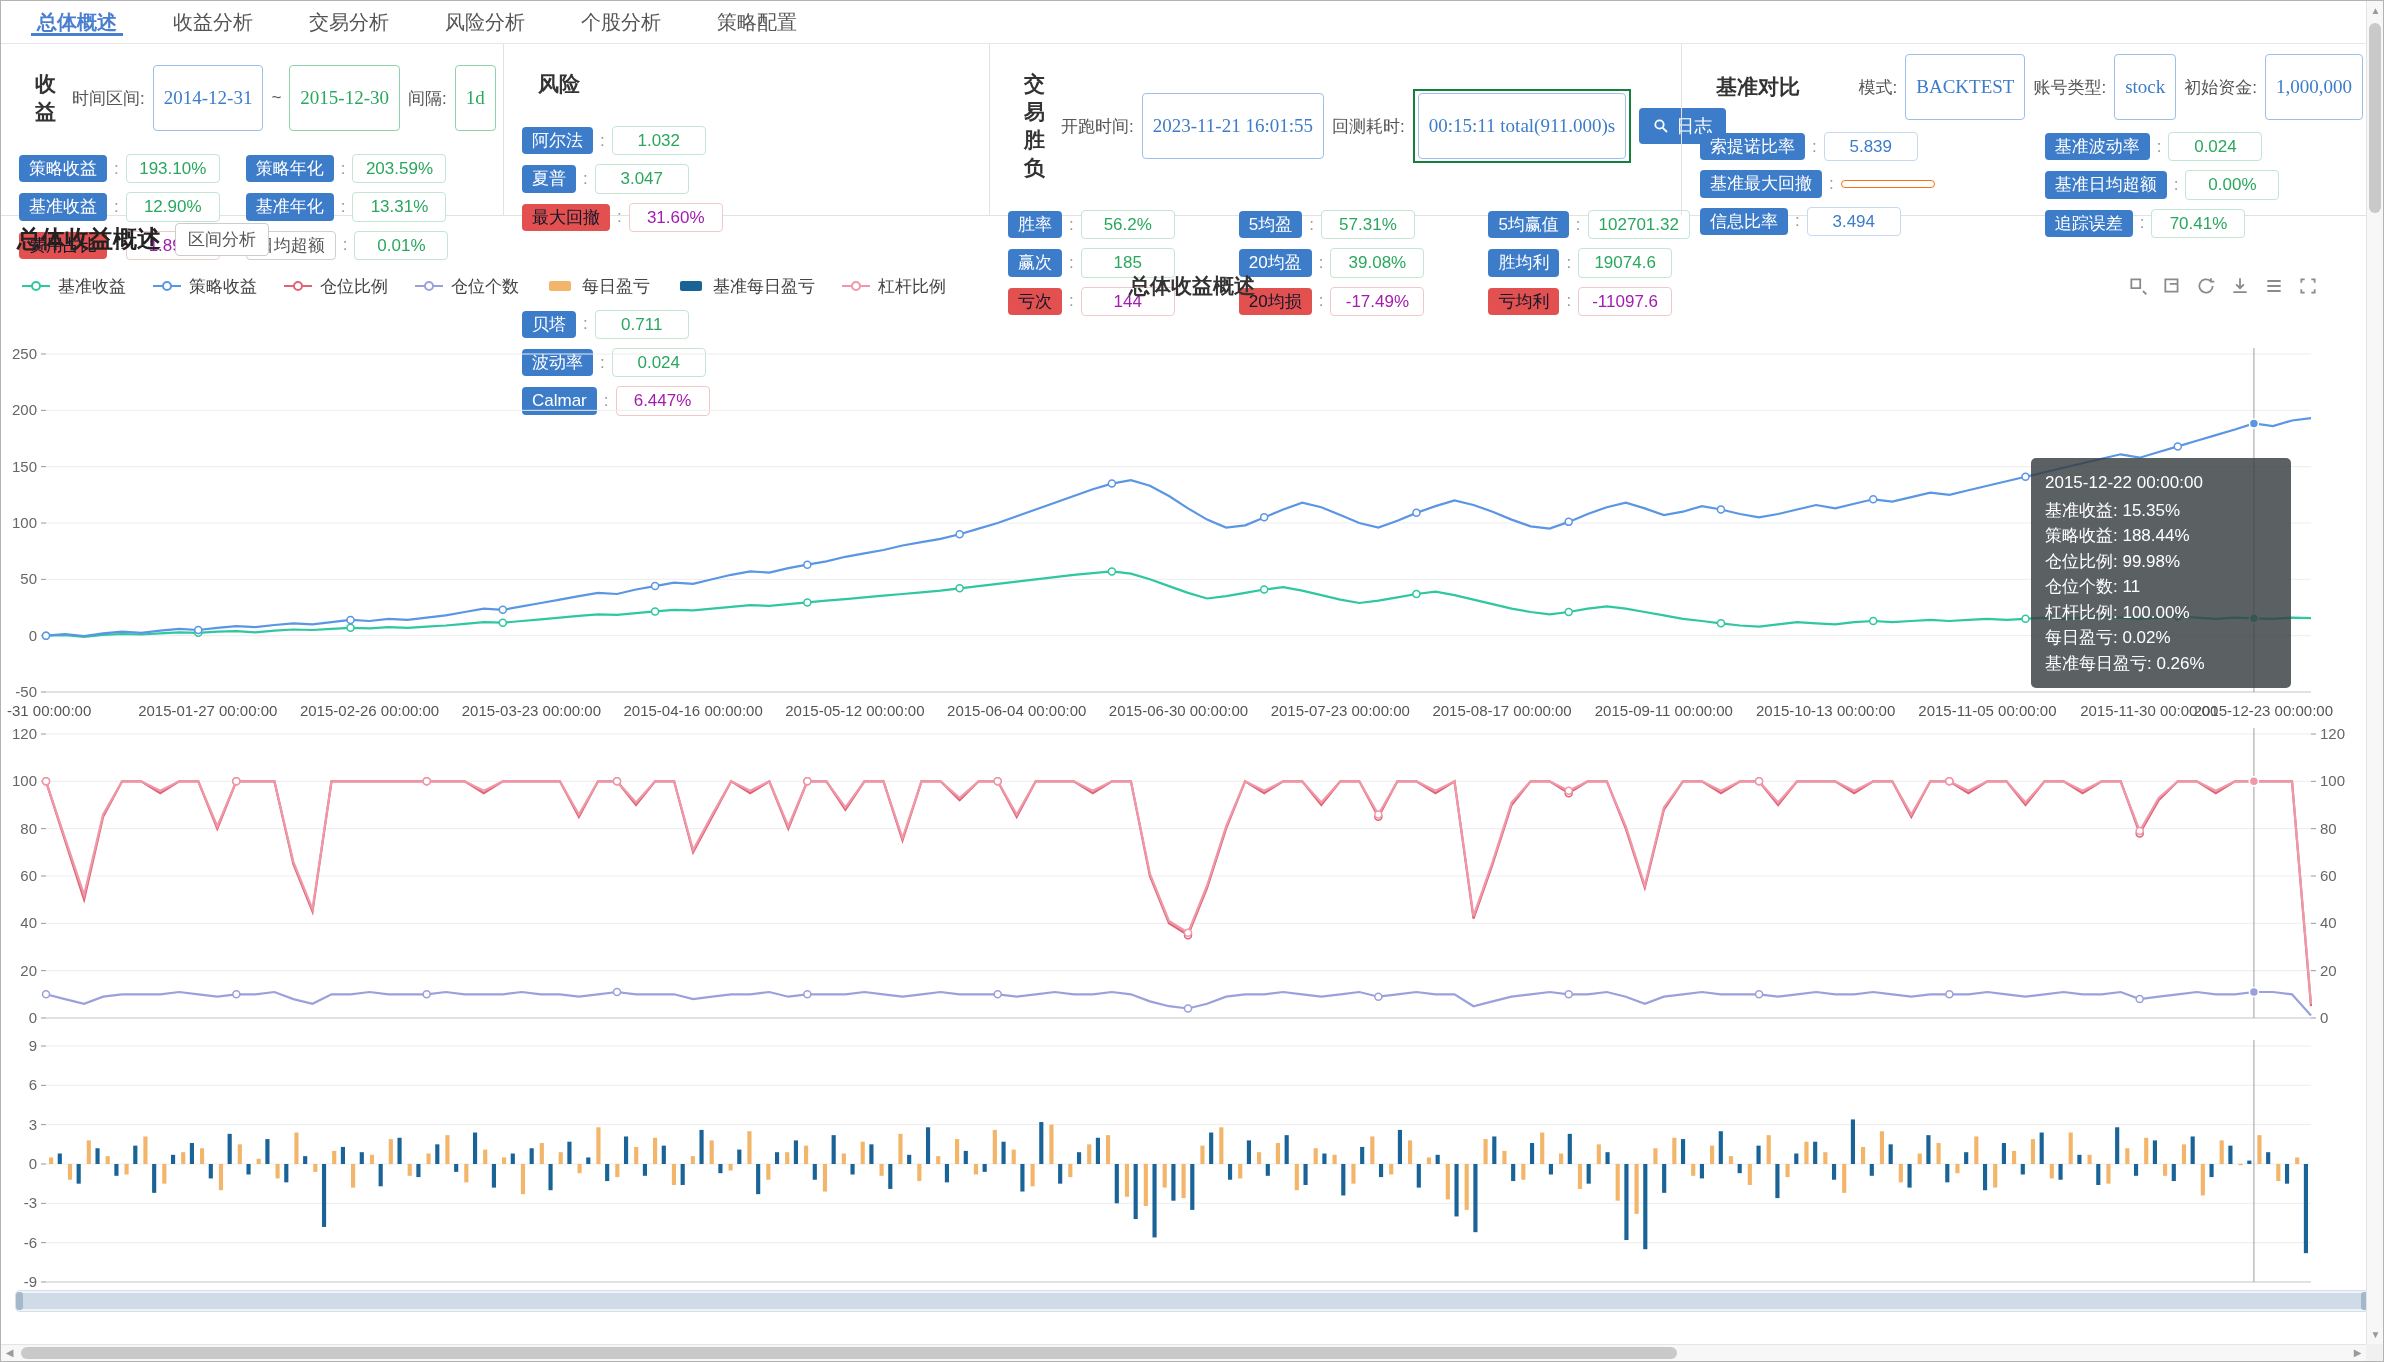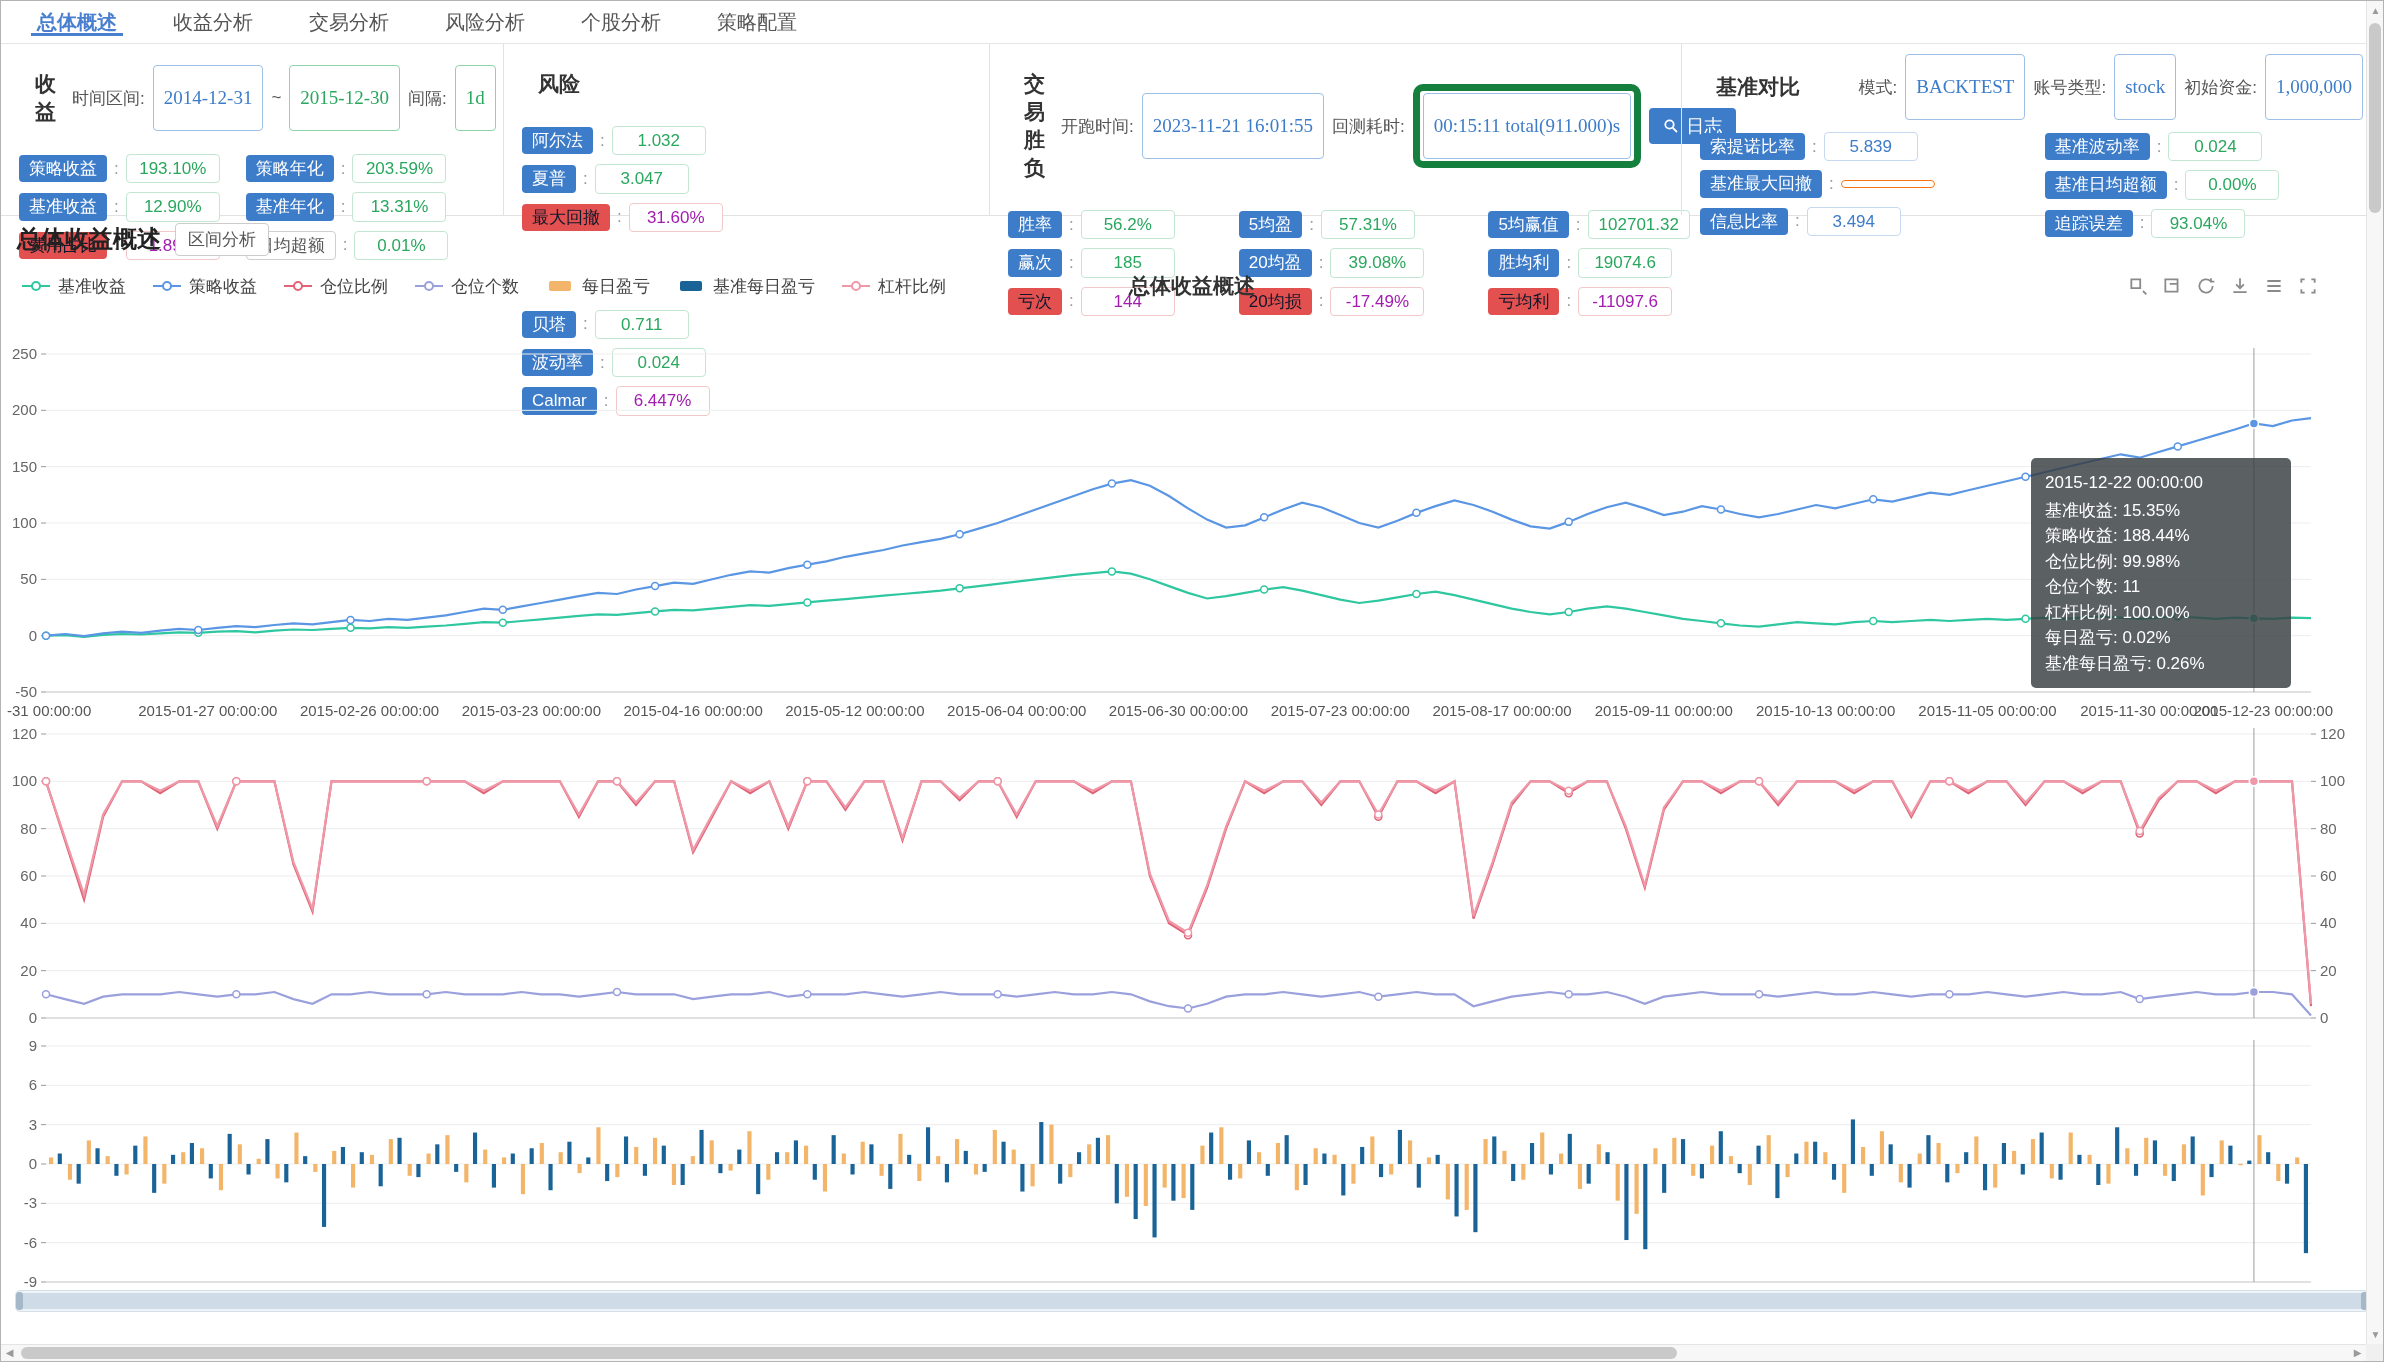--- a/index.html
+++ b/index.html
@@ -13,21 +13,21 @@
   
   .panels{display:flex;height:172px;border-bottom:1px solid #e2e2e2;box-sizing:border-box;}
   .panel{padding:10px 18px;box-sizing:border-box;}
   .panel + .panel{border-left:1px solid #e2e2e2;}
   .panel-head{display:flex;align-items:center;justify-content:space-between;margin-bottom:12px;min-height:36px;}
   .panel-title{font-size:21px;font-weight:bold;color:#333;margin:16px;}
   .head-fields{display:flex;align-items:center;gap:8px;font-size:17px;color:#555;white-space:nowrap;}
   .input-chip{display:inline-block;border:1px solid #9dbfe8;color:#3d7cc9;background:#fff;border-radius:4px;
               padding:21px 10px;font-size:19px;font-family:Liberation Serif, serif;}
   .input-chip.green{border-color:#8fd3ab;color:#2aa75e;}
-  .red-box{display:inline-flex;align-items:center;border:7px solid #15803d;padding:2px 3px;border-radius:10px;}
+  .red-box{display:inline-flex;align-items:center;border:2px solid #15803d;padding:2px 3px;border-radius:0;}
   .primary-btn{display:inline-flex;align-items:center;gap:7px;background:#3d7cc9;color:#fff;border:none;
                border-radius:4px;padding:6px 14px;font-size:18px;cursor:pointer;}
   .stats{display:flex;}
   .panel-income .stats{gap:26px;} .panel-risk .stats{gap:78px;flex-direction:column;}
   .panel-trade .stats{gap:64px;} .panel-benchmark .stats{gap:110px;}
   .stat-col{display:flex;flex-direction:column;gap:9px;}
   .stat-row{display:flex;align-items:center;white-space:nowrap;}
   .chip{display:inline-block;border-radius:4px;padding:3px 10px;font-size:17px;line-height:1.25;}
   .chip.lab.blue{background:#3d7cc9;color:#fff;}
   .chip.lab.red{background:#e25050;color:#0f172a;}
@@ -288,21 +288,21 @@
               <span class="chip val green">0.024</span>
             </div>
             <div class="stat-row">
               <span class="chip lab blue">基准日均超额</span>
               <span class="colon">:</span>
               <span class="chip val green">0.00%</span>
             </div>
             <div class="stat-row">
               <span class="chip lab blue">追踪误差</span>
               <span class="colon">:</span>
-              <span class="chip val green">93.04%</span>
+              <span class="chip val green">70.41%</span>
             </div>
           </div>
         </div>
     </section>
   </div>
 
   <div class="section-bar">
     <h2 class="section-title">总体收益概述</h2>
     <button class="outline-btn">区间分析</button>
   </div>

